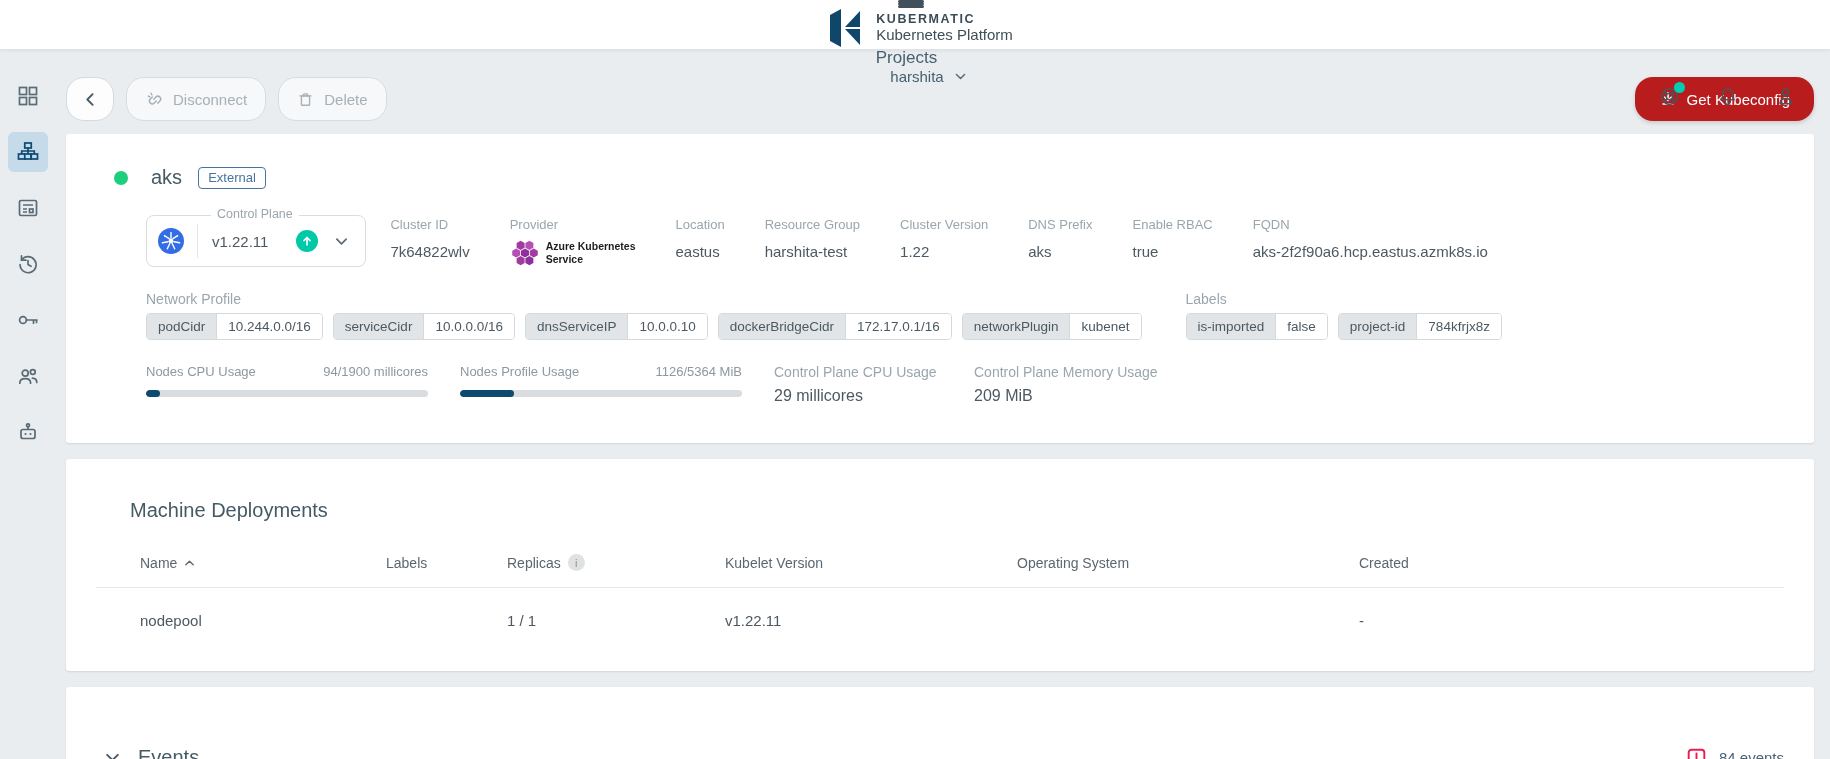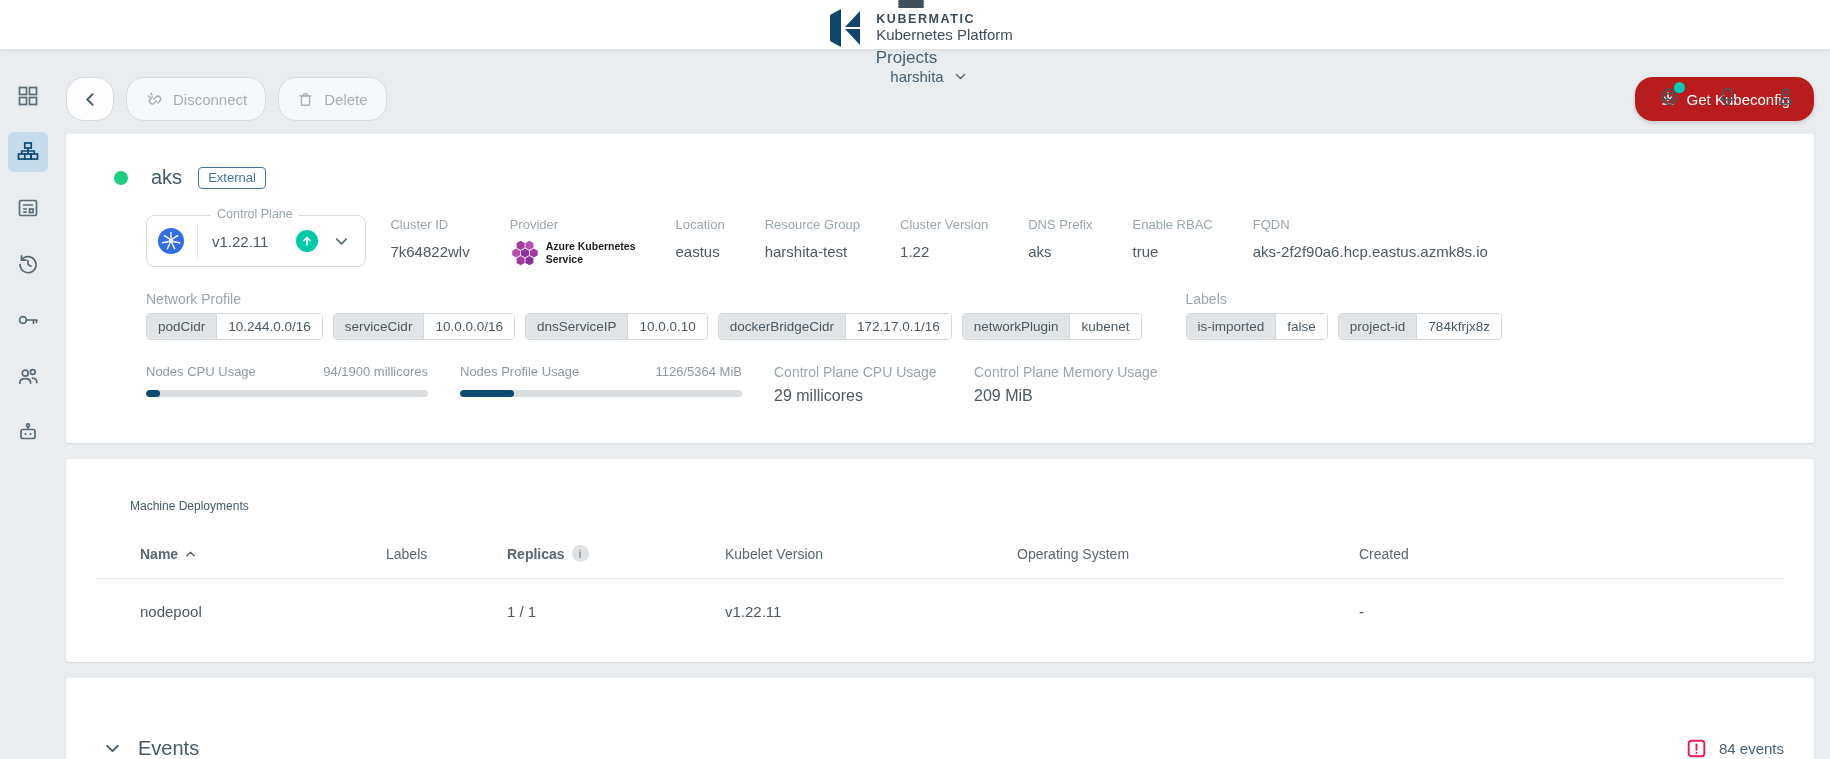--- a/index.html
+++ b/index.html
@@ -76,24 +76,24 @@
   
   .usage-row { display:flex; gap:32px; margin:24px 0 0 32px; }
   .meter { width:282px; }
   .meter-top { display:flex; justify-content:space-between; font-size:13px; color:#8d98a0; }
   .bar { margin-top:11px; height:7px; border-radius:4px; background:#d9dde0; overflow:hidden; }
   .fill { height:100%; background:#0c4a70; border-radius:4px; }
   .cp-stat { min-width:168px; }
   .cp-stat .big { font-size:16px; color:#4c5962; margin-top:7px; }
 
   
-  .md-title { font-size:12px; font-weight:500; color:#455a64; margin-left:34px; }
+  .md-title { font-size:20px; font-weight:500; color:#455a64; margin-left:34px; }
   table { width:100%; border-collapse:collapse; margin-top:32px; }
   th { font-size:14px; font-weight:normal; color:#5b6770; text-align:left; padding-bottom:16px; border-bottom:1px solid #e4e7e9; }
-  th .th-inner { display:flex; align-items:center; gap:7px;font-weight:bold; }
+  th .th-inner { display:flex; align-items:center; gap:7px; }
   td { padding:24px 0 12px; font-size:15px; color:#4c5962; }
   .row-dot { width:13px; height:13px; border-radius:50%; background:#1dce7c; margin-top:2px; }
   .info-circle { width:17px; height:17px; border-radius:50%; background:#dfe1e3; color:#8b959c; font-size:11px; display:inline-flex; align-items:center; justify-content:center; font-style:normal; }
 
   
   .ev-chevron { color:#4b5a64; margin-left:8px; display:flex; cursor:pointer; }
   .ev-title { font-size:20px; font-weight:500; color:#455a64; margin-left:17px; }
   .ev-right { margin-left:auto; display:flex; align-items:center; gap:13px; }
   .ev-count { font-size:15px; color:#4c6172; }
 

